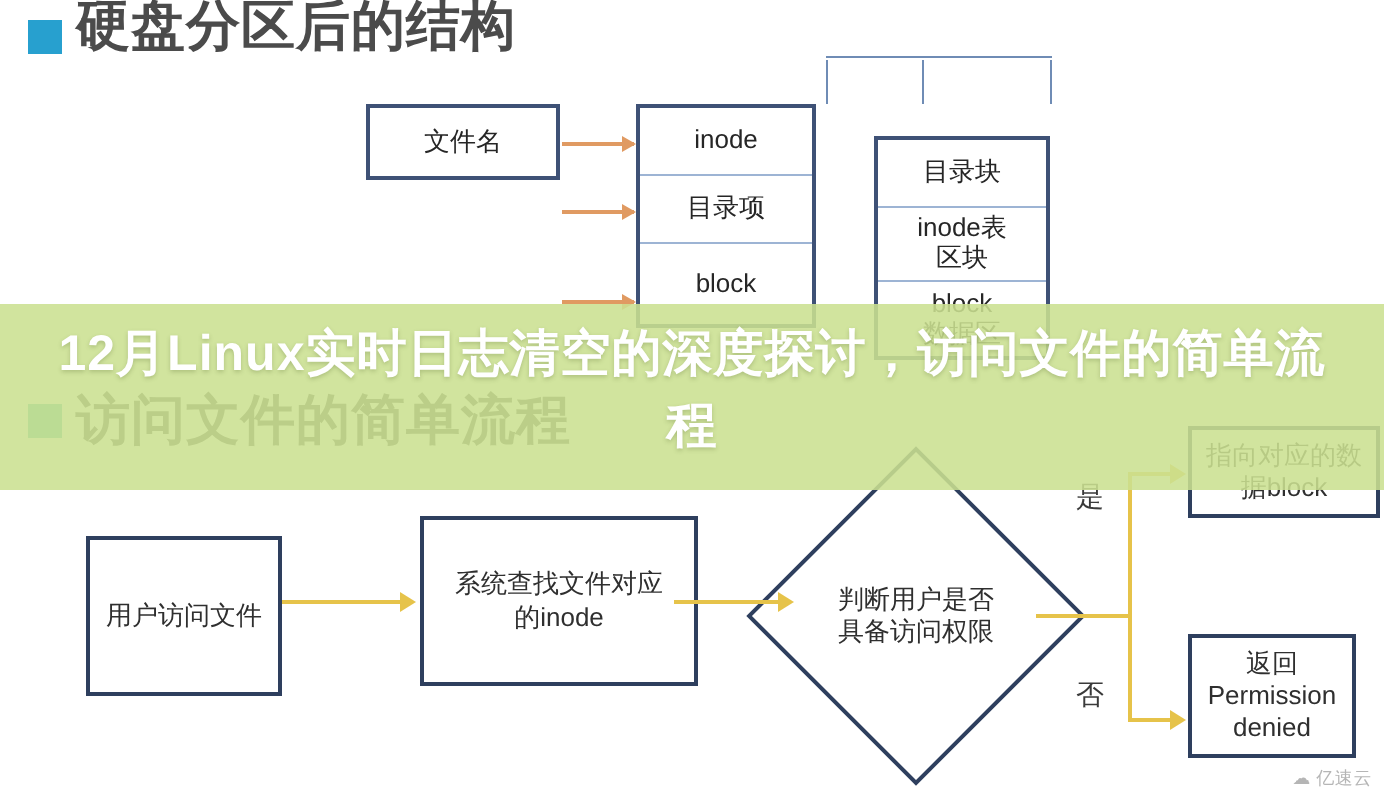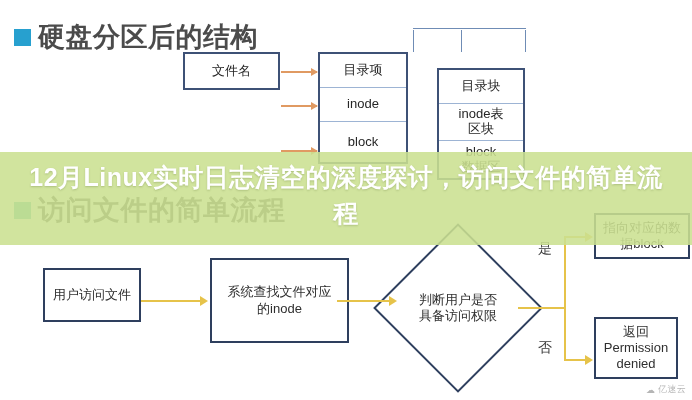--- a/index.html
+++ b/index.html
@@ -38,21 +38,21 @@
     background: #4fb9a8;
   }
   .heading-text {
     font-size: 27px;
     font-weight: bold;
     color: #4b4b4b;
     letter-spacing: 0.5px;
     line-height: 1;
   }
 
-  #heading-structure { left: 14px; top: 24px; }
+  #heading-structure { left: 14px; top: 0; align-items: flex-end; }
   #heading-flow      { left: 14px; top: 197px; }
 
   
   .col-box {
     position: absolute;
     border: 2px solid #3e5176;
     background: #ffffff;
     box-sizing: border-box;
   }
   .col-cell {
@@ -108,21 +108,21 @@
     box-sizing: border-box;
     display: flex;
     align-items: center;
     justify-content: center;
     text-align: center;
     color: #2f2f2f;
     font-size: 13px;
     line-height: 1.25;
     padding: 2px 4px;
   }
-  #flow-user   { left: 43px;  top: 268px; width: 98px; height: 54px; }
+  #flow-user   { left: 43px;  top: 268px; width: 98px; height: 80px; }
   #flow-lookup { left: 210px; top: 258px; width: 139px; height: 85px; }
   #flow-ptr    { left: 594px; top: 213px; width: 96px; height: 46px; }
   #flow-deny   { left: 594px; top: 317px; width: 84px; height: 62px; }
 
   .flow-diamond {
     position: absolute;
     left: 398px;
     top: 248px;
     width: 120px;
     height: 120px;
@@ -223,22 +223,22 @@
   <div class="section-heading" id="heading-structure">
     <span class="heading-bullet"></span>
     <span class="heading-text">硬盘分区后的结构</span>
   </div>
 
   <div class="col-box" id="col-file">
     <div class="col-cell" style="height:34px">文件名</div>
   </div>
 
   <div class="col-box" id="col-dir">
+    <div class="col-cell" style="height:34px">inode</div>
     <div class="col-cell" style="height:34px">目录项</div>
-    <div class="col-cell" style="height:34px">inode</div>
     <div class="col-cell" style="height:40px">block</div>
   </div>
 
   <div class="col-box" id="col-block">
     <div class="col-cell" style="height:34px">目录块</div>
     <div class="col-cell" style="height:37px">inode表<br>区块</div>
     <div class="col-cell" style="height:37px">block<br>数据区</div>
   </div>
 
   <div class="tick-v" style="left:413px; top:30px; height:22px;"></div>

